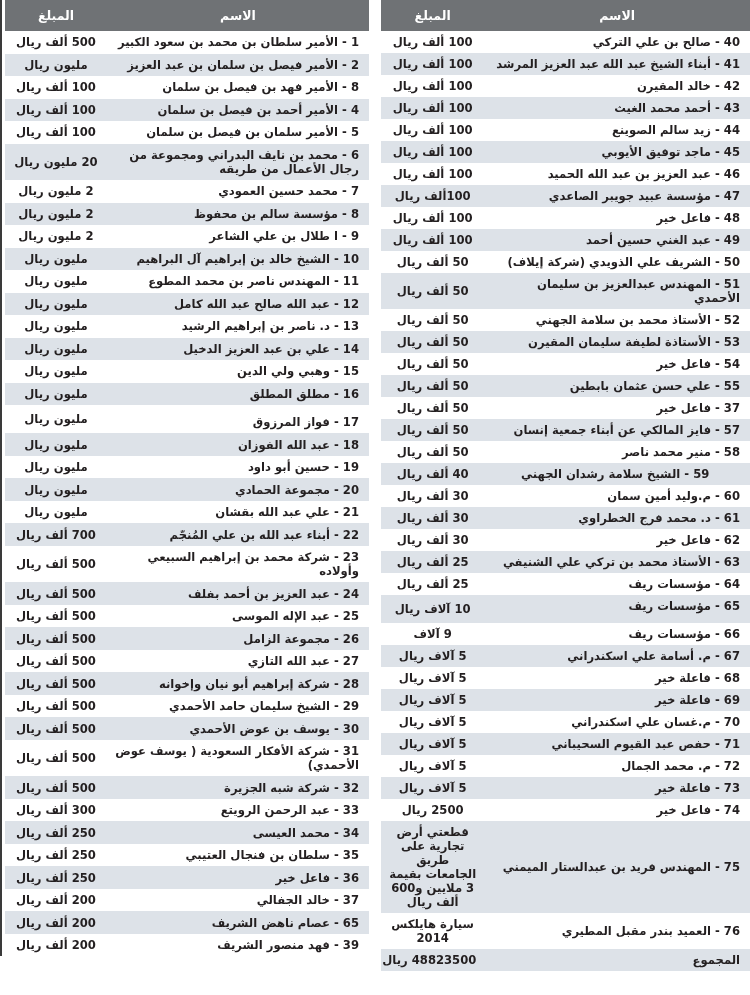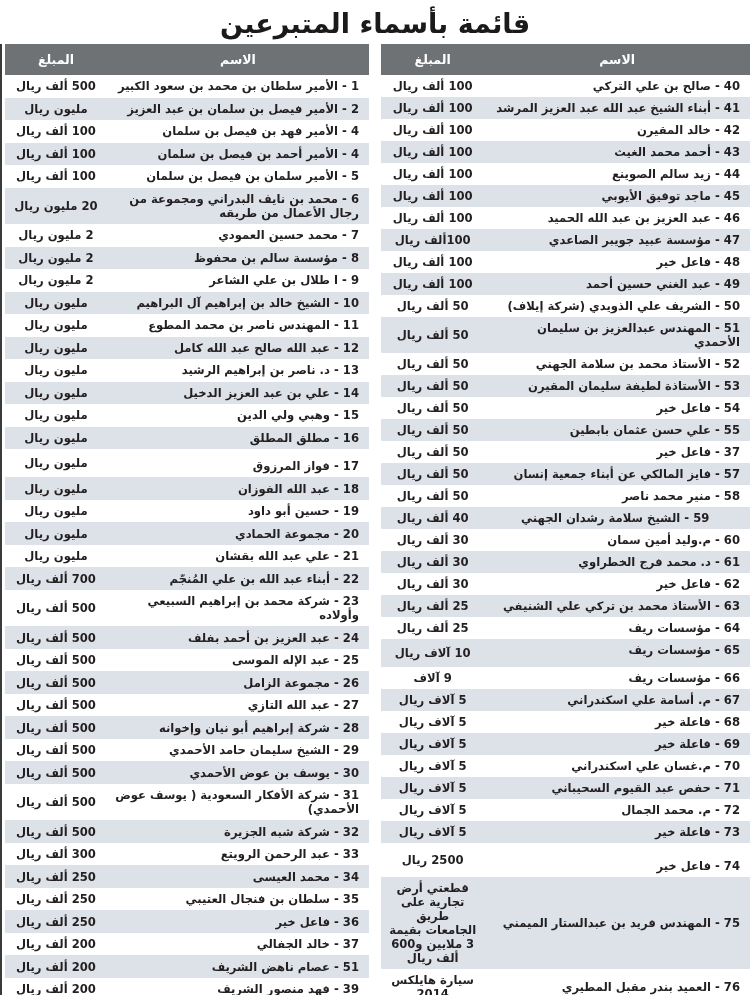--- a/index.html
+++ b/index.html
@@ -105,21 +105,20 @@
   table.donors tbody tr.total td {
     background: #dde2e8;
     font-weight: bold;
   }
 </style>
 </head>
 <body>
 
 <div class="page">
 
-  <div class="page-title">قائمة بأسماء المتبرعين</div>
 
   <div class="tables-wrap">
 
     <div class="tbl-col right-col">
       <table class="donors">
         <colgroup>
             <col class="c-name">
             <col class="c-amt">
           </colgroup>
         <thead>
@@ -131,21 +130,21 @@
         <tbody id="right-body">
             <tr class="plain">
               <td class="name" style="padding-top: 4.25px; padding-bottom: 4.25px;">1 - الأمير سلطان بن محمد بن سعود الكبير</td>
               <td class="amount" style="padding-top: 4.25px; padding-bottom: 4.25px;">500 ألف ريال</td>
             </tr>
             <tr class="alt">
               <td class="name" style="padding-top: 4.25px; padding-bottom: 4.25px;">2 - الأمير فيصل بن سلمان بن عبد العزيز</td>
               <td class="amount" style="padding-top: 4.25px; padding-bottom: 4.25px;">مليون ريال</td>
             </tr>
             <tr class="plain">
-              <td class="name" style="padding-top: 4.25px; padding-bottom: 4.25px;">4 - الأمير فهد بن فيصل بن سلمان</td>
+              <td class="name" style="padding-top: 4.25px; padding-bottom: 4.25px;">8 - الأمير فهد بن فيصل بن سلمان</td>
               <td class="amount" style="padding-top: 4.25px; padding-bottom: 4.25px;">100 ألف ريال</td>
             </tr>
             <tr class="alt">
               <td class="name" style="padding-top: 4.25px; padding-bottom: 4.25px;">4 - الأمير أحمد بن فيصل بن سلمان</td>
               <td class="amount" style="padding-top: 4.25px; padding-bottom: 4.25px;">100 ألف ريال</td>
             </tr>
             <tr class="plain">
               <td class="name" style="padding-top: 4.25px; padding-bottom: 4.25px;">5 - الأمير سلمان بن فيصل بن سلمان</td>
               <td class="amount" style="padding-top: 4.25px; padding-bottom: 4.25px;">100 ألف ريال</td>
             </tr>
@@ -271,21 +270,21 @@
             </tr>
             <tr class="alt">
               <td class="name" style="padding-top: 4.25px; padding-bottom: 4.25px;">36 - فاعل خير</td>
               <td class="amount" style="padding-top: 4.25px; padding-bottom: 4.25px;">250 ألف ريال</td>
             </tr>
             <tr class="plain">
               <td class="name" style="padding-top: 4.25px; padding-bottom: 4.25px;">37 - خالد الجفالي</td>
               <td class="amount" style="padding-top: 4.25px; padding-bottom: 4.25px;">200 ألف ريال</td>
             </tr>
             <tr class="alt">
-              <td class="name" style="padding-top: 4.25px; padding-bottom: 4.25px;">51 - عصام ناهض الشريف</td>
+              <td class="name" style="padding-top: 4.25px; padding-bottom: 4.25px;">65 - عصام ناهض الشريف</td>
               <td class="amount" style="padding-top: 4.25px; padding-bottom: 4.25px;">200 ألف ريال</td>
             </tr>
             <tr class="plain">
               <td class="name" style="padding-top: 4.25px; padding-bottom: 4.25px;">39 -  فهد منصور الشريف</td>
               <td class="amount" style="padding-top: 4.25px; padding-bottom: 4.25px;">200 ألف ريال</td>
             </tr>
           </tbody>
       </table>
     </div>
 
@@ -432,21 +431,21 @@
             </tr>
             <tr class="plain">
               <td class="name" style="padding-top: 4px; padding-bottom: 4px;">72 - م. محمد الجمال</td>
               <td class="amount" style="padding-top: 4px; padding-bottom: 4px;">5 آلاف ريال</td>
             </tr>
             <tr class="alt">
               <td class="name" style="padding-top: 4px; padding-bottom: 4px;">73 - فاعلة خير</td>
               <td class="amount" style="padding-top: 4px; padding-bottom: 4px;">5 آلاف ريال</td>
             </tr>
             <tr class="plain">
-              <td class="name" style="padding-top: 16px; padding-bottom: 4px;">74 - فاعل خير</td>
+              <td class="name" style="padding-top: 4px; padding-bottom: 4px;">74 - فاعل خير</td>
               <td class="amount" style="padding-top: 4px; padding-bottom: 4px;">2500  ريال</td>
             </tr>
             <tr class="alt">
               <td class="name" style="padding-top: 4px; padding-bottom: 4px;">75 - المهندس فريد بن عبدالستار الميمني</td>
               <td class="amount" style="white-space: normal; padding-top: 4px; padding-bottom: 4px;">قطعتي أرض تجارية على طريق الجامعات بقيمة 3 ملايين و600 ألف ريال</td>
             </tr>
             <tr class="plain">
               <td class="name" style="padding-top: 4px; padding-bottom: 4px;">76 - العميد بندر مقبل المطيري</td>
               <td class="amount" style="white-space: normal; padding-top: 4px; padding-bottom: 4px;">سيارة هايلكس 2014</td>
             </tr>

